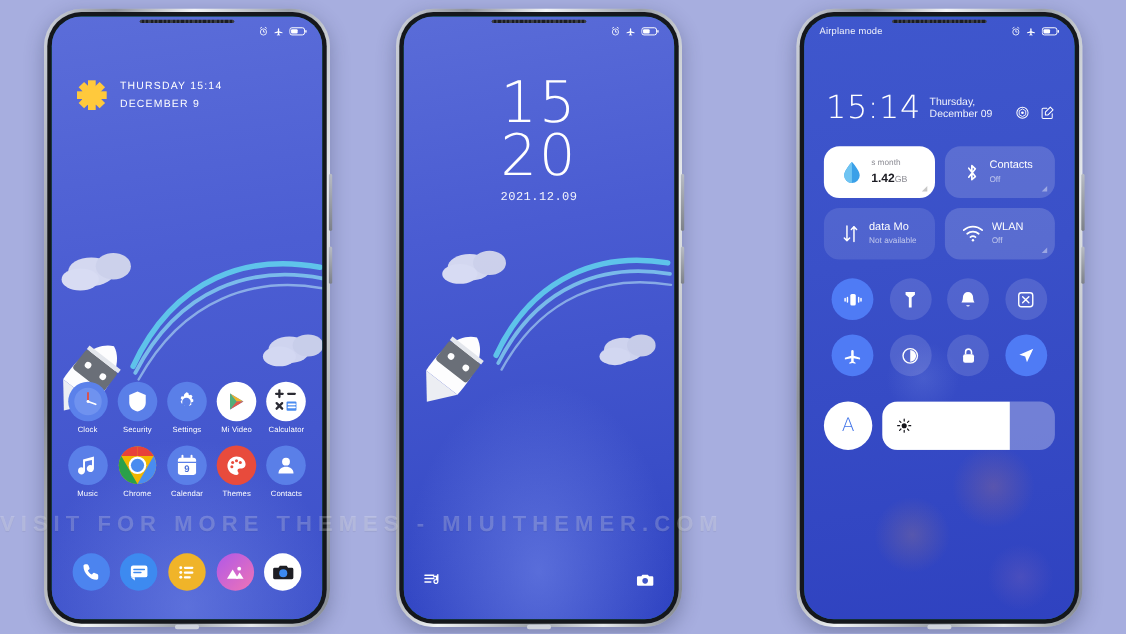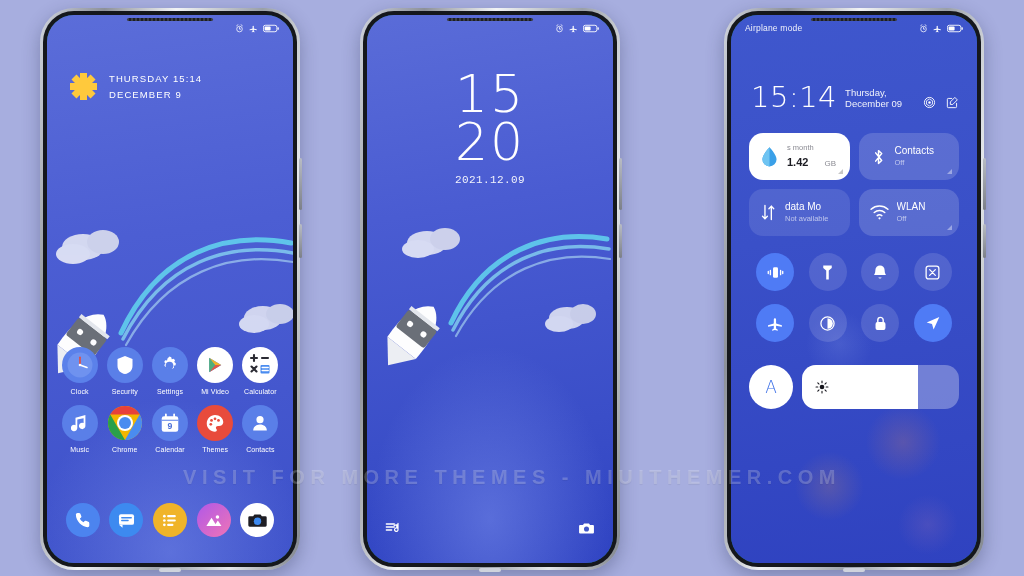--- a/index.html
+++ b/index.html
@@ -8,21 +8,20 @@
     overflow: hidden;
     font-family: "Liberation Sans", sans-serif;
   }
   body { background: #a7aedf; position: relative; }
 
   
   .watermark {
     position: absolute;
     left: 0; top: 466px;
     width: 1024px;
-    text-align: center;
     font-size: 20px;
     font-weight: bold;
     letter-spacing: 5.5px;
     color: rgba(255,255,255,0.22);
     z-index: 60;
     pointer-events: none;
     white-space: nowrap;
     text-shadow: 0 1px 1px rgba(0,0,0,0.06);
   }
 
@@ -205,30 +204,30 @@
 
   .cc-tiles {
     position: absolute; left: 18px; right: 18px; top: 118px;
     display: grid; grid-template-columns: 1fr 1fr;
     gap: 9px; z-index: 20;
   }
   .tile {
     height: 47px; border-radius: 14px;
     background: rgba(255,255,255,0.16);
     display: flex; align-items: center; gap: 8px;
-    padding: 0 11px; position: relative;
+    padding: 0 16px; position: relative;
   }
   .tile.white { background: #ffffff; }
   .tile.dim { background: rgba(255,255,255,0.11); }
   .tile-txt { min-width: 0; }
   .tile-t1 { color: #fff; font-size: 10px; line-height: 1.25; white-space: nowrap; overflow: hidden; }
   .tile-t2 { color: rgba(255,255,255,0.62); font-size: 7.5px; line-height: 1.3; white-space: nowrap; overflow: hidden; }
   .tile.white .tile-t1 { color: #8b8b93; font-size: 7.5px; }
   .tile.white .tile-val { color: #1b1b22; font-size: 11px; font-weight: bold; }
-  .tile.white .tile-unit { color: #8b8b93; font-size: 8px; font-weight: normal; margin-left: 16px; }
+  .tile.white .tile-unit { color: #8b8b93; font-size: 8px; font-weight: normal; }
   .corner {
     position: absolute; right: 7px; bottom: 6px;
     width: 0; height: 0;
     border-left: 5px solid transparent;
     border-bottom: 5px solid rgba(255,255,255,0.4);
   }
   .tile.white .corner { border-bottom-color: rgba(0,0,0,0.22); }
 
   .cc-toggles {
     position: absolute; left: 18px; right: 18px; top: 238px;

